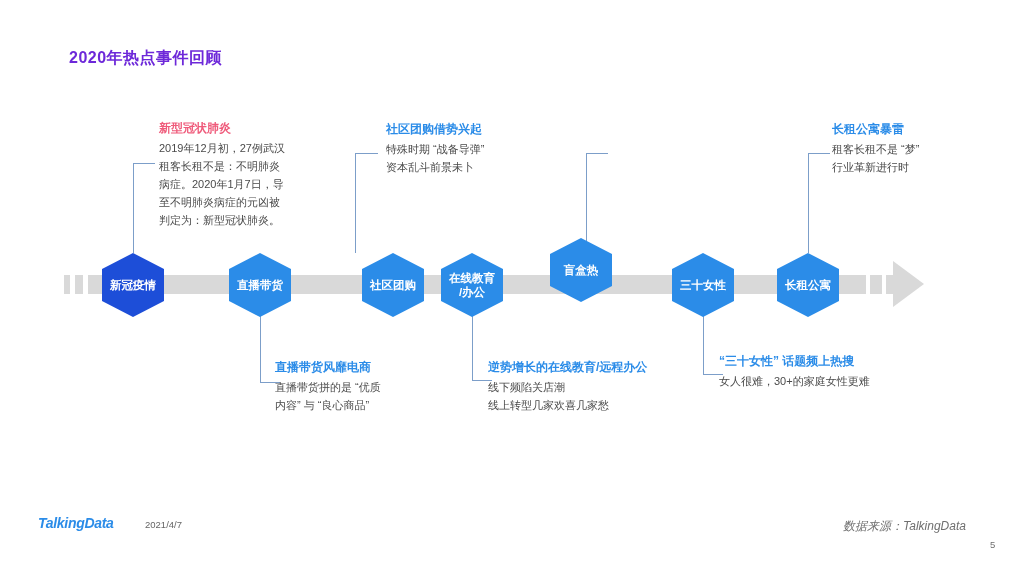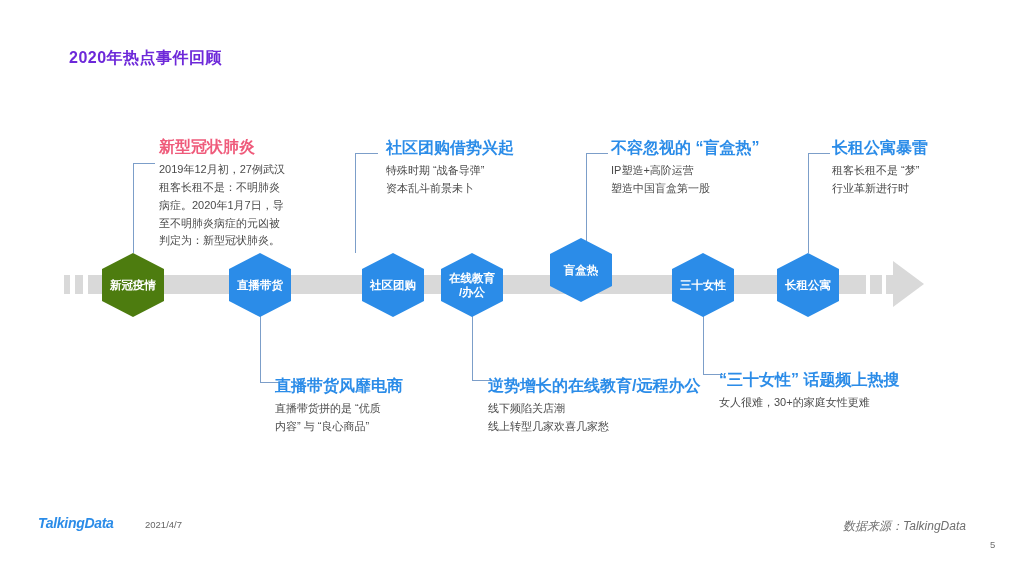--- a/index.html
+++ b/index.html
@@ -31,33 +31,33 @@
 
   
   .hex{
     position:absolute;width:62px;height:64px;
     background:#2b8ce8;
     clip-path:polygon(50% 0%,100% 25%,100% 75%,50% 100%,0% 75%,0% 25%);
     display:flex;align-items:center;justify-content:center;
     color:#ffffff;font-size:11.5px;font-weight:bold;line-height:1.22;
     text-align:center;
   }
-  .hex.virus{background:#4d7c0f;}
+  .hex.virus{background:#1d4ed8;}
   .hex span{display:block;}
 
   
   .conn{position:absolute;background:#7c9ec9;}
   .conn-v{width:1px;}
   .conn-h{height:1px;}
 
   
   .callout{position:absolute;}
   .callout .c-title{
-    font-size:16px;font-weight:bold;color:#2b8ce8;
-    margin:16px 0 5px 0;white-space:nowrap;line-height:1.2;
+    font-size:12px;font-weight:bold;color:#2b8ce8;
+    margin:0 0 5px 0;white-space:nowrap;line-height:1.2;
   }
   .callout.pink .c-title{color:#ef5b7b;}
   .callout .c-line{
     font-size:11px;color:#4a4a4a;line-height:1.62;white-space:nowrap;
   }
 
   
   .tdlogo{
     position:absolute;left:38px;top:515px;
     font-size:14px;font-weight:bold;color:#2b8ce8;
@@ -146,25 +146,20 @@
     <div class="c-line">至不明肺炎病症的元凶被</div>
     <div class="c-line">判定为：新型冠状肺炎。</div>
   </div>
 
   <div class="callout" style="left:386px;top:122px;">
     <div class="c-title">社区团购借势兴起</div>
     <div class="c-line">特殊时期 “战备导弹”</div>
     <div class="c-line">资本乱斗前景未卜</div>
   </div>
 
-  <div class="callout" style="left:611px;top:122px;">
-    <div class="c-title">不容忽视的 “盲盒热”</div>
-    <div class="c-line">IP塑造+高阶运营</div>
-    <div class="c-line">塑造中国盲盒第一股</div>
-  </div>
 
   <div class="callout" style="left:832px;top:122px;">
     <div class="c-title">长租公寓暴雷</div>
     <div class="c-line">租客长租不是 “梦”</div>
     <div class="c-line">行业革新进行时</div>
   </div>
 
   <div class="callout" style="left:275px;top:360px;">
     <div class="c-title">直播带货风靡电商</div>
     <div class="c-line">直播带货拼的是 “优质</div>

